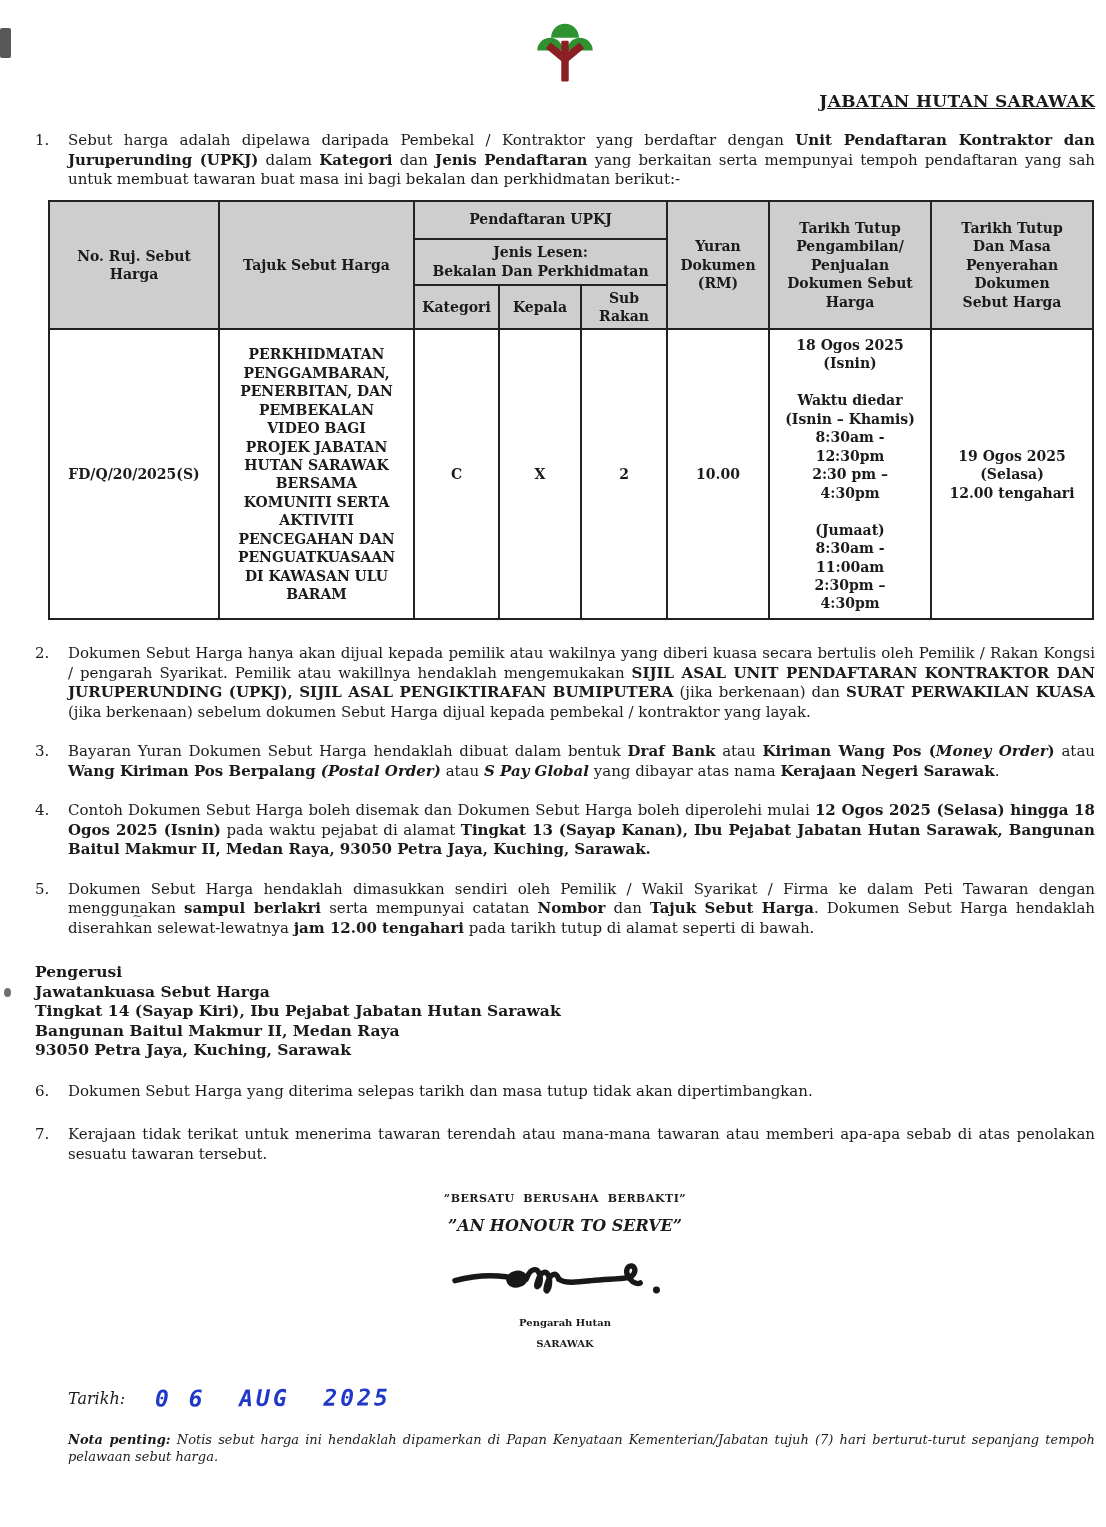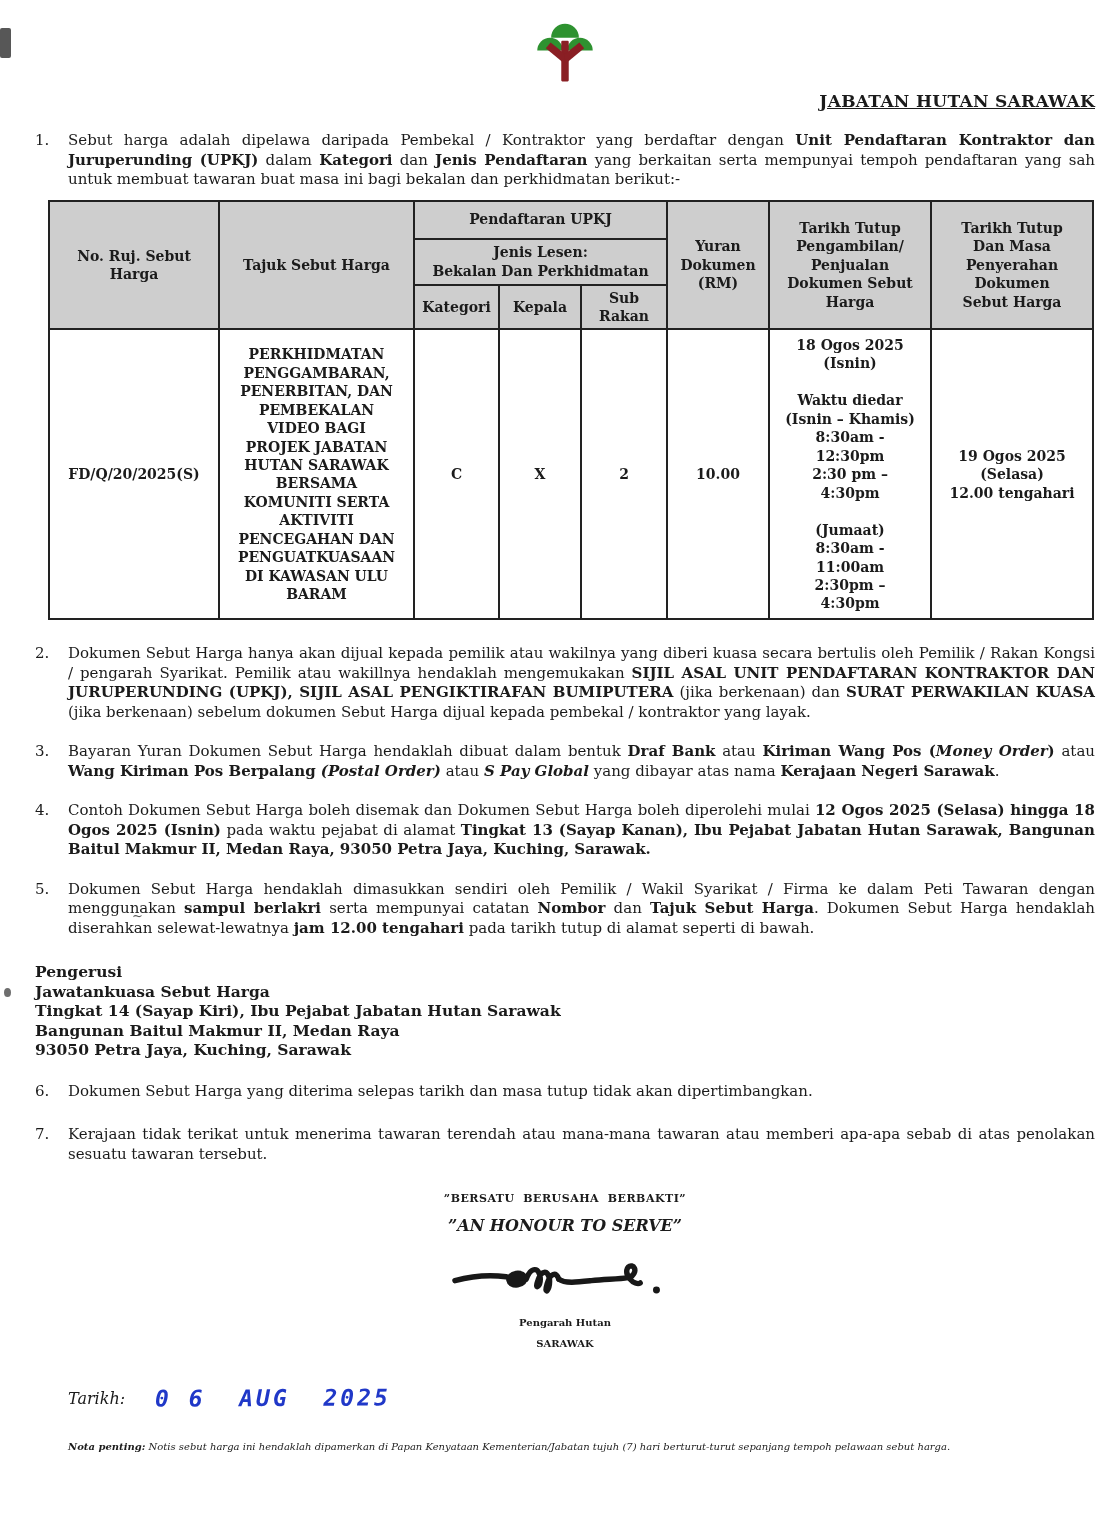--- a/index.html
+++ b/index.html
@@ -72,21 +72,21 @@
   .datestamp{
     margin-left:30px;
     font-family:"DejaVu Sans Mono", monospace;
     font-weight:700;
     font-size:23px;
     color:#2038c8;
     letter-spacing:3px;
     white-space:pre;
     transform:rotate(-.3deg);
   }
-  .nota{margin-top:26px;margin-left:33px;text-align:justify;font-size:10px;}
+  .nota{margin-top:18px;margin-left:33px;text-align:justify;font-size:13px;}
 </style>
 </head>
 <body>
 
 <div class="page">
 
   <div class="artifact-tl"></div>
   <div class="artifact-left"></div>
   <div class="artifact-tilde">~</div>
 

